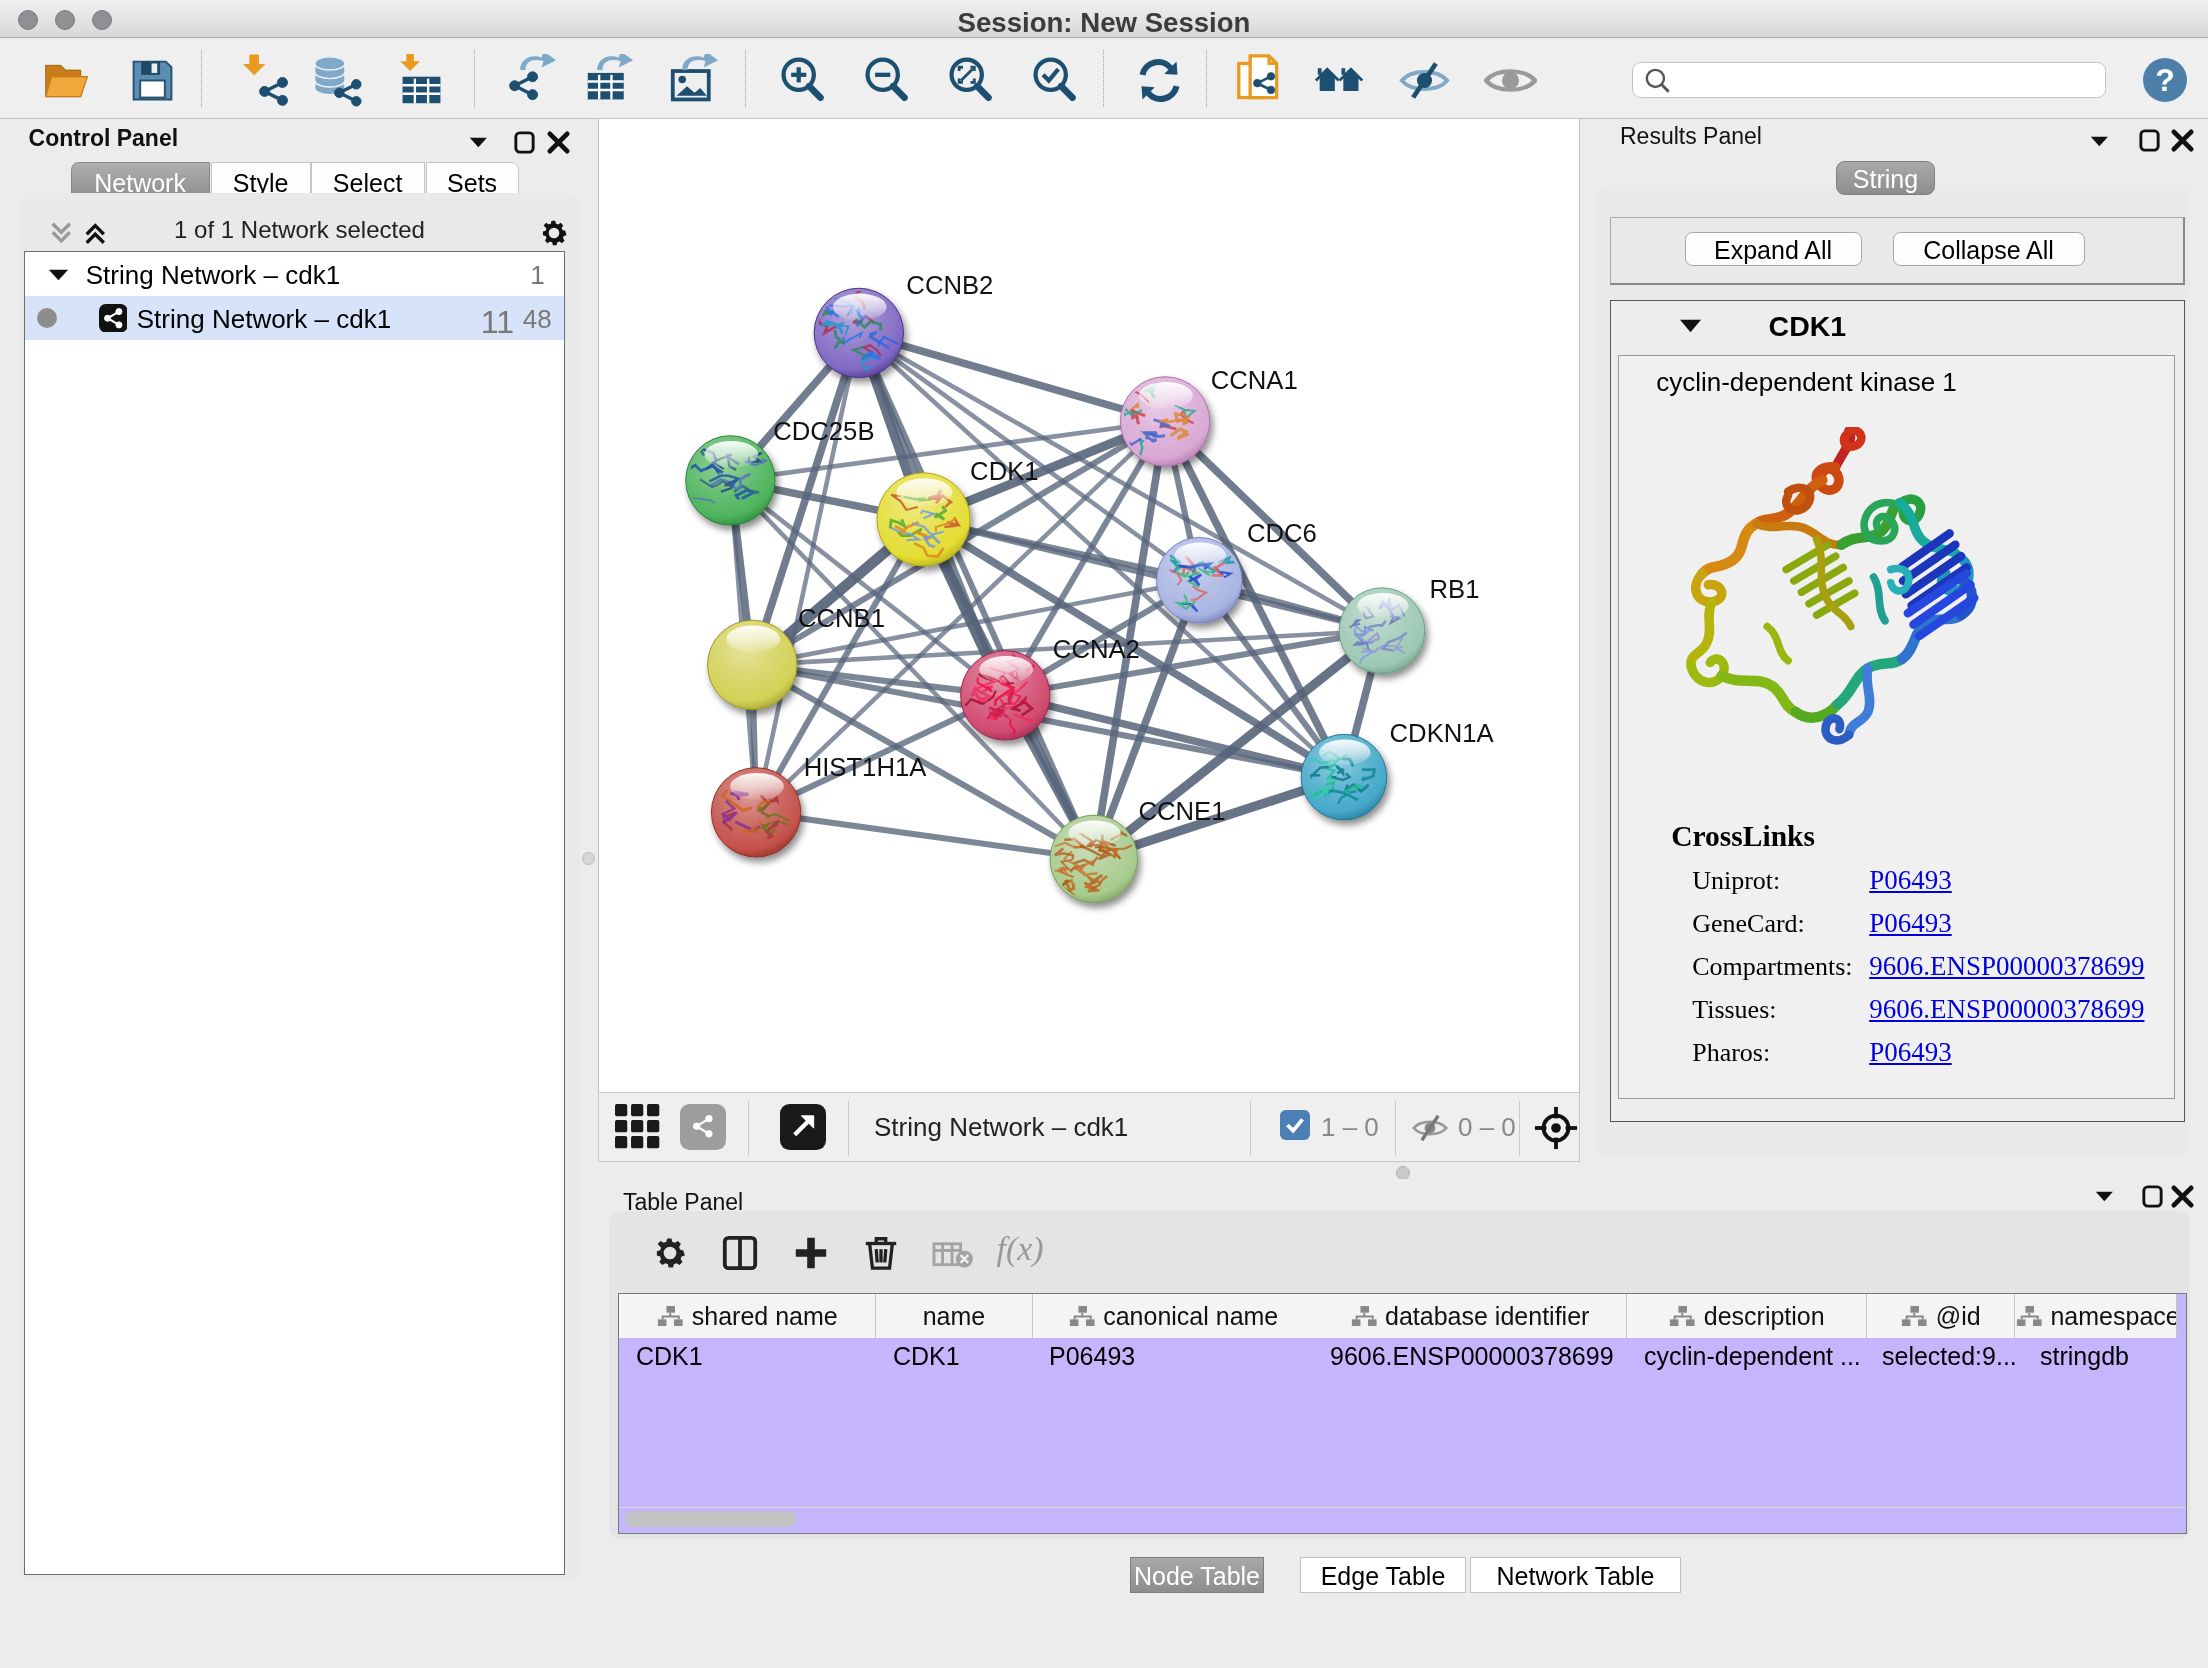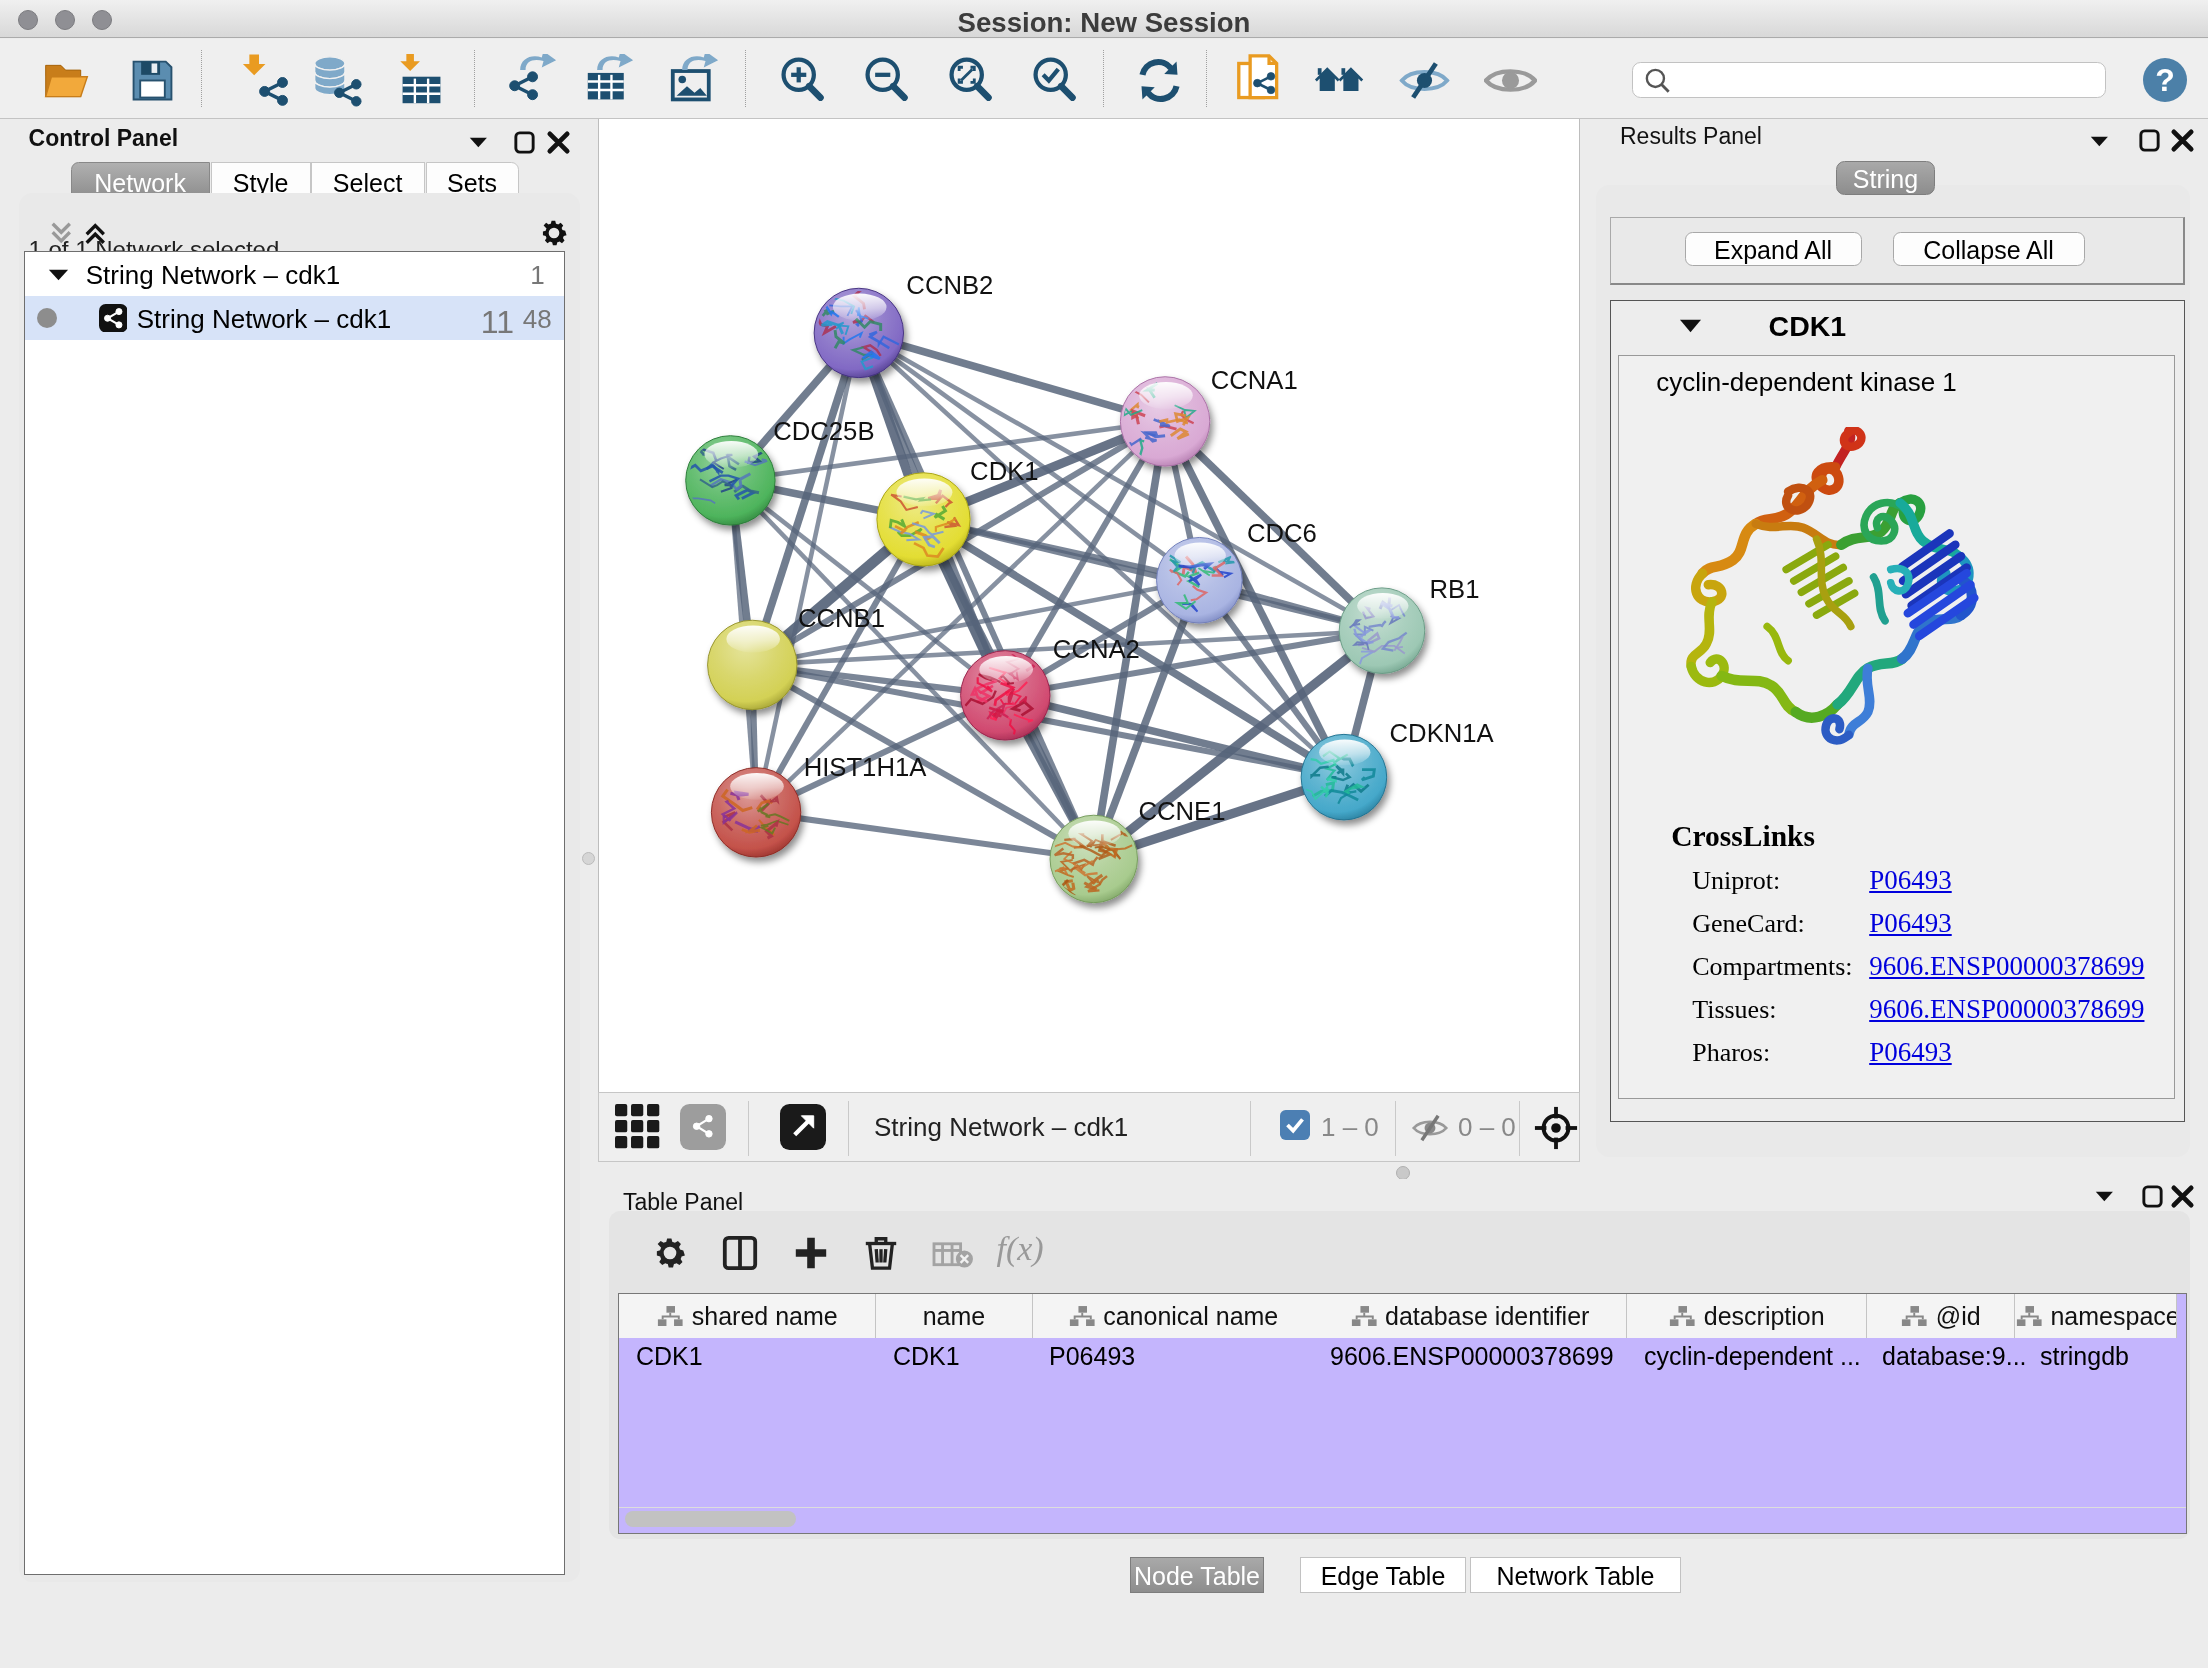--- a/index.html
+++ b/index.html
@@ -234,21 +234,21 @@
               <path d="M6 5 l9 9 9 -9"></path>
               <path d="M6 14 l9 9 9 -9"></path>
             </g>
           </svg>
       <svg width="28.5" height="28.5" viewBox="0 0 30 30" style="position:absolute;left:53px;top:4.8px">
             <g fill="none" stroke="#111" stroke-width="3.5">
               <path d="M6 25 l9 -9 9 9"></path>
               <path d="M6 16 l9 -9 9 9"></path>
             </g>
           </svg>
-      <div style="position:absolute;left:0;width:100%;top:22px">1 of 1 Network selected</div>
+      <div style="position:absolute;left:0;width:100%;text-align:center;top:2px">1 of 1 Network selected</div>
       <svg width="32" height="32" viewBox="0 0 24 24" style="position:absolute;left:510px;top:2.9px">
             <path fill="#111" d="M12 8a4 4 0 100 8 4 4 0 000-8zm9.4 5.6l-2.1.6c-.1.6-.3 1.1-.6 1.6l1.2 1.9-1.9 1.9-1.9-1.2c-.5.3-1 .5-1.6.6l-.6 2.1h-2.7l-.6-2.1c-.6-.1-1.1-.3-1.6-.6l-1.9 1.2-1.9-1.9 1.2-1.9c-.3-.5-.5-1-.6-1.6l-2.1-.6v-2.7l2.1-.6c.1-.6.3-1.1.6-1.6L4.2 6.3l1.9-1.9L8 5.6c.5-.3 1-.5 1.6-.6l.6-2.1h2.7l.6 2.1c.6.1 1.1.3 1.6.6l1.9-1.2 1.9 1.9-1.2 1.9c.3.5.5 1 .6 1.6l2.1.6z"></path>
           </svg>
     </div>
     <div id="cp-list">
       <div class="row1">
         <svg width="25" height="25" viewBox="0 0 26 26" style="position:absolute;left:21px;top:11.4px">
               <path d="M3 7 l10 11 10 -11 z" fill="#111"></path>
             </svg>
         <div style="position:absolute;left:61px;top:7.6px;font-size:26px">String Network – cdk1</div>
@@ -848,21 +848,21 @@
                 <rect x="2" y="16" width="9" height="7"></rect>
                 <rect x="19" y="16" width="9" height="7"></rect>
                 <path d="M15 9 v4 M7 16 v-3 h17 v3 M15 9" stroke="#888" stroke-width="2" fill="none"></path>
               </g>
             </svg> namespace</div>
 <div class="td" style="left:17px">CDK1</div>
 <div class="td" style="left:274px">CDK1</div>
 <div class="td" style="left:430px">P06493</div>
 <div class="td" style="left:711px">9606.ENSP00000378699</div>
 <div class="td" style="left:1025px">cyclin-dependent ...</div>
-<div class="td" style="left:1263px">database:9...</div>
+<div class="td" style="left:1263px">selected:9...</div>
 <div class="td" style="left:1421px">stringdb</div>
 <div style="position:absolute;left:5.7px;top:217px;width:171px;height:16px;background:#c2c2c2;border-radius:8.6px"></div>
           <div style="position:absolute;left:0px;top:213px;width:100%;height:24px;border-top:1px solid #ddd"></div>
     </div>
   </div>
   <div class="btab" style="left:531px;width:134px;background:linear-gradient(#a9a9a9,#8d8d8d);color:#fff;border-color:#7d7d7d">Node Table</div>
   <div class="btab" style="left:701px;width:166px">Edge Table</div>
   <div class="btab" style="left:871px;width:211px">Network Table</div>
 </div>
 

